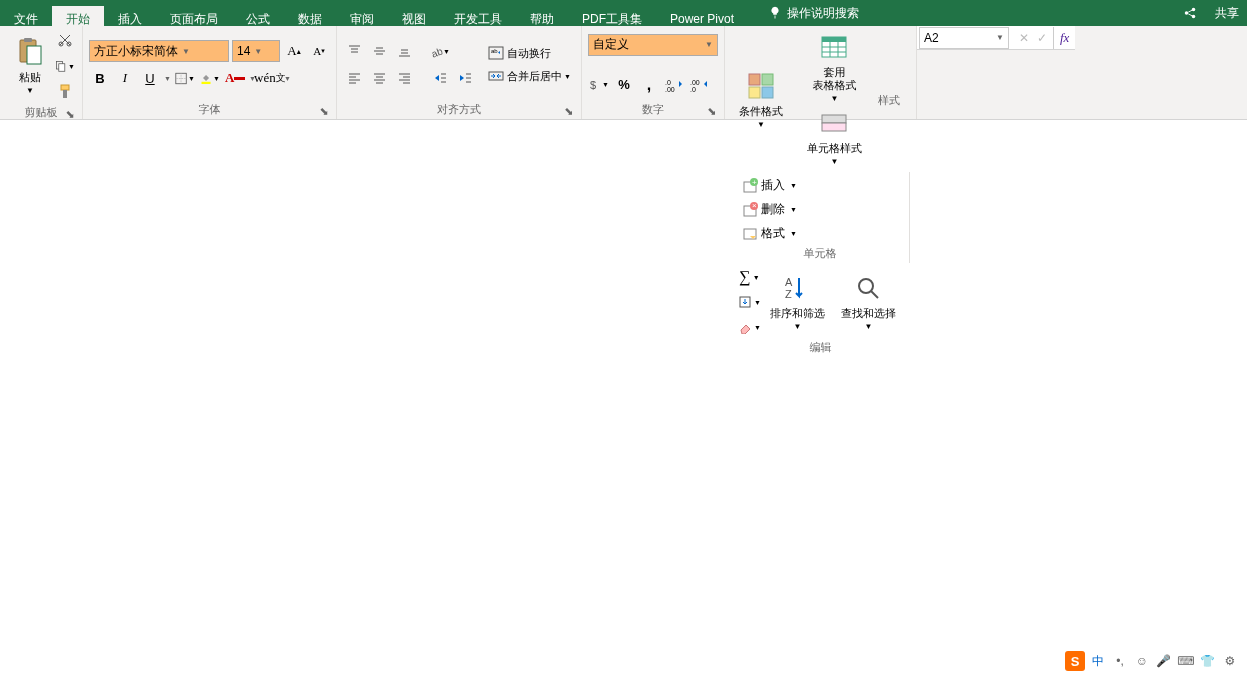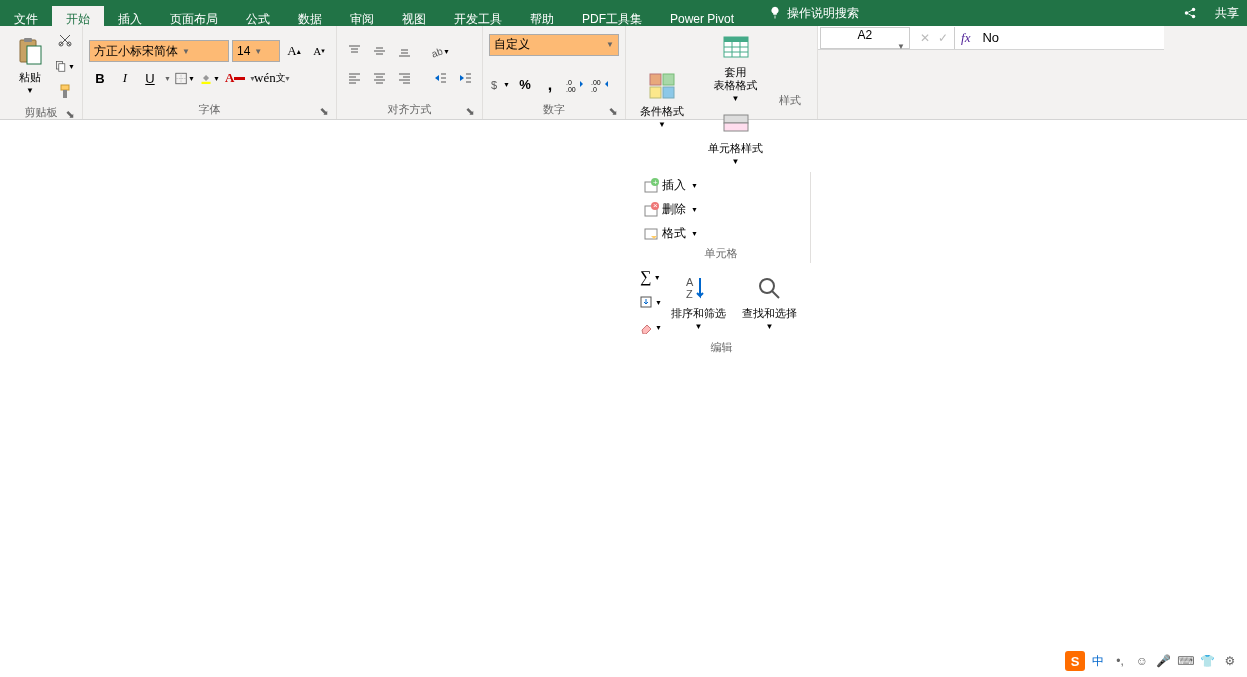--- a/index.html
+++ b/index.html
@@ -17,21 +17,21 @@
 .group-label .dlg { position:absolute; right:0; bottom:2px; width:12px; height:12px; }
 .big-btn { display:flex; flex-direction:column; align-items:center; justify-content:center; padding:2px 8px; cursor:pointer; text-align:center; font-size:11px; line-height:13px; }
 .big-btn .ic { width:32px; height:32px; display:flex; align-items:center; justify-content:center; margin-bottom:3px; }
 .col { display:flex; flex-direction:column; gap:4px; justify-content:center; }
 .row { display:flex; align-items:center; gap:3px; }
 .small-btn { width:22px; height:22px; display:flex; align-items:center; justify-content:center; cursor:pointer; font-size:13px; border:1px solid transparent; }
 .combo { height:22px; border:1px solid #ababab; background:#fdba74; display:flex; align-items:center; padding:0 4px; font-size:12px; }
 .combo .dd { margin-left:4px; font-size:8px; color:#666; }
 .mini { font-size:11px; padding:1px 4px; cursor:pointer; display:flex; align-items:center; }
 .formulabar { height:24px; display:flex; align-items:center; border-bottom:1px solid #d4d4d4; background:#fff; }
-.namebox { width:90px; height:22px; border:1px solid #ccc; padding:0 4px; display:flex; align-items:center; font-size:12px; margin-left:2px;flex-direction:column; }
+.namebox { width:90px; height:22px; border:1px solid #ccc; padding:0 4px; display:flex; align-items:center; font-size:12px; margin-left:2px; }
 .namebox .dd { margin-left:auto; font-size:8px; color:#666; }
 .fbar-btns { display:flex; padding:0 6px; gap:8px; color:#aaa; border-right:1px solid #ccc; height:22px; align-items:center; margin-left:4px; }
 .fx-label { font-style:italic; font-family:serif; color:#4c1d95; padding:0 6px; font-size:13px; }
 .formula-input { flex:1; padding:0 6px; height:22px; border:none; outline:none; font-size:13px; }
 .sheet { overflow:auto; height:528px; position:relative; }
 .ime-bar { position:absolute; right:8px; bottom:6px; display:flex; gap:4px; align-items:center; z-index:10; }
 .ime-bar .itm { width:18px; height:18px; display:flex; align-items:center; justify-content:center; color:#666; }
 .sogou { width:20px; height:20px; background:#ff6d00; border-radius:3px; color:#fff; font-weight:bold; display:flex; align-items:center; justify-content:center; font-size:13px; }
 .menu-item { padding:2px 5px; display:flex; align-items:center; gap:3px; cursor:pointer; font-size:12px; }
 .menu-item svg { flex-shrink:0; }
@@ -228,20 +228,39 @@
           <div class="small-btn">
               <svg width="15" height="15">
                 <path d="M2 4l4 3-4 3" fill="#06c"></path>
                 <line x1="8" y1="3" x2="13" y2="3" stroke="#555"></line>
                 <line x1="8" y1="7" x2="13" y2="7" stroke="#555"></line>
                 <line x1="8" y1="11" x2="13" y2="11" stroke="#555"></line>
               </svg>
             </div>
         </div>
       </div>
+      <div class="col" style="margin-left:8px;gap:5px">
+        <div class="mini">
+            <svg width="16" height="16">
+              <rect x="1" y="2" width="14" height="12" fill="none" stroke="#555"></rect>
+              <text x="3" y="8" font-size="6">ab</text>
+              <path d="M12 6v3l-2-1.5" fill="#06c"></path>
+            </svg>
+            <span style="margin-left:3px">自动换行</span>
+          </div>
+        <div class="mini">
+            <svg width="16" height="16">
+              <rect x="1" y="4" width="14" height="8" fill="none" stroke="#555"></rect>
+              <path d="M3 8h3M13 8h-3" stroke="#06c"></path>
+              <path d="M5 6l2 2-2 2M11 6l-2 2 2 2" fill="none" stroke="#06c"></path>
+            </svg>
+            <span style="margin-left:3px">合并后居中</span>
+            <span style="font-size:7px;margin-left:2px">▼</span>
+          </div>
+      </div>
     </div>
     <div class="group-label"><span>对齐方式</span><span class="dlg">⬊</span></div>
   </div>
 
   <div class="group">
     <div class="group-body">
       <div class="col" style="gap:18px">
         <div class="combo" style="width:130px">
             <span>自定义</span>
             <span class="dd" style="margin-left:auto">▼</span>
@@ -398,21 +417,20 @@
 <div class="formulabar">
   <div class="namebox">
         <span>A2</span>
         <span class="dd">▼</span>
       </div>
   <div class="fbar-btns">
     <span style="color:#bbb">✕</span>
     <span style="color:#bbb">✓</span>
   </div>
   <span class="fx-label">fx</span>
-  <input class="formula-input" value="No" style="">
 </div>
 
 <div class="sheet">
   
   
   
   
 </div>
 
 <div class="ime-bar">

